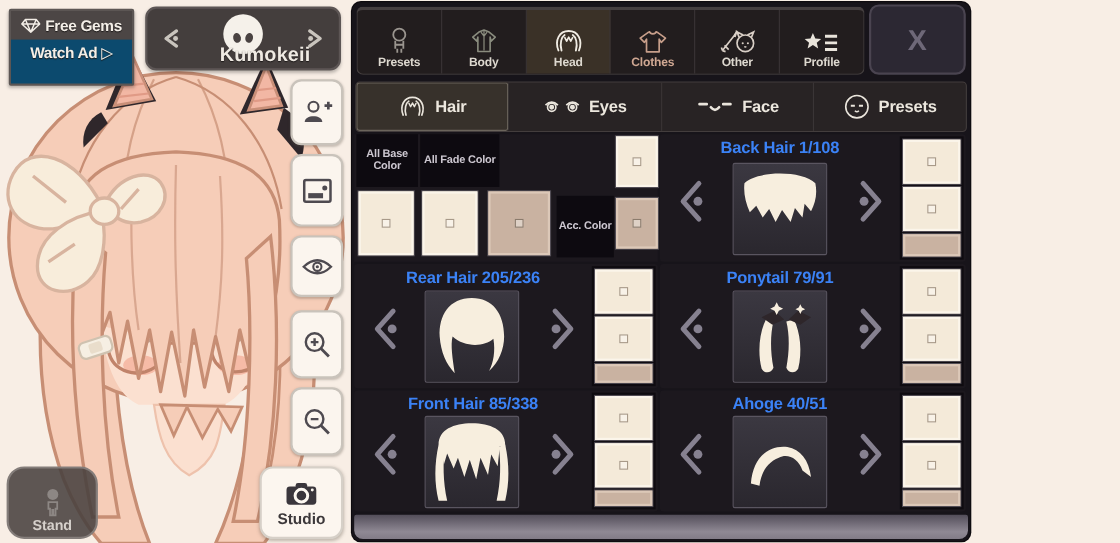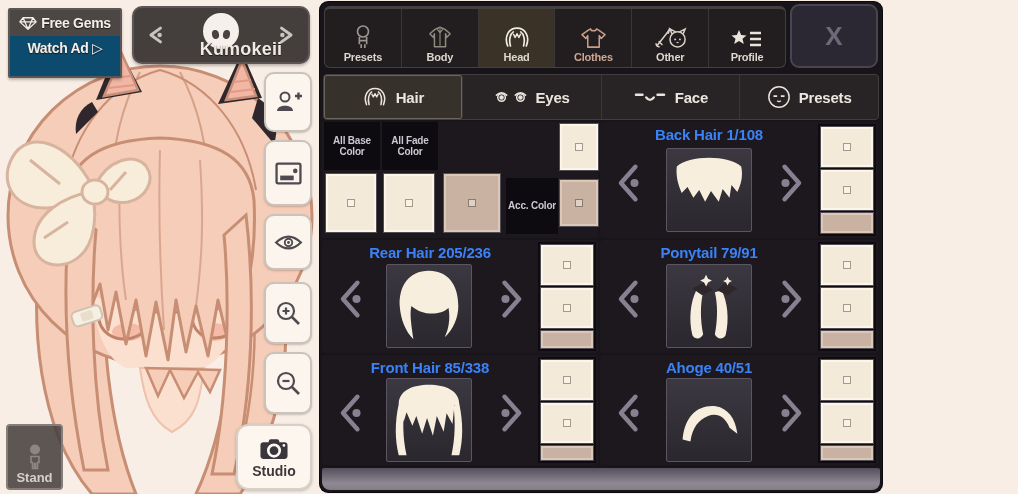--- a/index.html
+++ b/index.html
@@ -26,21 +26,21 @@
   .avatar{position:absolute;left:50%;top:5px;transform:translateX(-50%);width:36px;height:36px;
           border-radius:50%;background:#f5f1ea;}
   .avatar i{position:absolute;width:7px;height:9px;border-radius:50%;background:#4a4342;}
   .avatar i.l{left:9px;top:17px;transform:rotate(-12deg);}
   .avatar i.r{left:20px;top:17px;transform:rotate(12deg);}
   .selarrow{width:26px;height:26px;cursor:pointer;}
 
   .sidebtn{position:absolute;left:264px;width:48px;border-radius:10px;background:#fbf5ee;
            border:2px solid #c9c3bb;display:flex;align-items:center;justify-content:center;
            cursor:pointer;box-shadow:0 1px 2px rgba(90,80,70,.3);}
-  .stand{position:absolute;left:6px;top:424px;width:57px;height:66px;border-radius:4px;
+  .stand{position:absolute;left:6px;top:424px;width:83px;height:66px;border-radius:16px;
          background:rgba(72,65,63,.88);border:2px solid #847d7a;display:flex;flex-direction:column;
          align-items:center;justify-content:flex-end;padding-bottom:3px;cursor:pointer;}
   .stand span{color:#d6d0cb;font-size:13px;font-weight:bold;}
   .studio{position:absolute;left:236px;top:424px;width:76px;height:66px;border-radius:12px;
           background:#fcf6ef;border:2px solid #d6d0c8;display:flex;flex-direction:column;
           align-items:center;justify-content:center;gap:2px;cursor:pointer;
           box-shadow:0 1px 3px rgba(90,80,70,.35);}
   .studio span{color:#3c383a;font-size:14px;font-weight:bold;}
 
   
@@ -324,21 +324,21 @@
             <circle cx="13" cy="13" r="11" fill="none" stroke="#eae5dc" stroke-width="1.6"></circle>
             <path d="M7 12 h4 M15 12 h4" stroke="#eae5dc" stroke-width="2"></path>
             <path d="M11 17 q2 2 4 0" stroke="#eae5dc" stroke-width="1.4" fill="none"></path>
           </svg>
         <span class="lbl">Presets</span>
       </div>
     </div>
 
     <div class="colorblock">
       <div class="clabel" style="left:2px;top:0;width:56px;height:48px;">All Base Color</div>
-      <div class="clabel" style="left:60px;top:0;width:56px;height:48px;">All Fade Color</div>
+      <div class="clabel" style="left:60px;top:0;width:72px;height:48px;">All Fade Color</div>
       <div class="swatch cream" style="left:4px;top:52px;width:50px;height:58px;">
           <span class="mark"></span>
         </div>
       <div class="swatch cream" style="left:62px;top:52px;width:50px;height:58px;">
           <span class="mark"></span>
         </div>
       <div class="swatch tan" style="left:122px;top:52px;width:56px;height:58px;">
           <span class="mark"></span>
         </div>
       <div class="swatch cream" style="left:238px;top:2px;width:38px;height:46px;">

